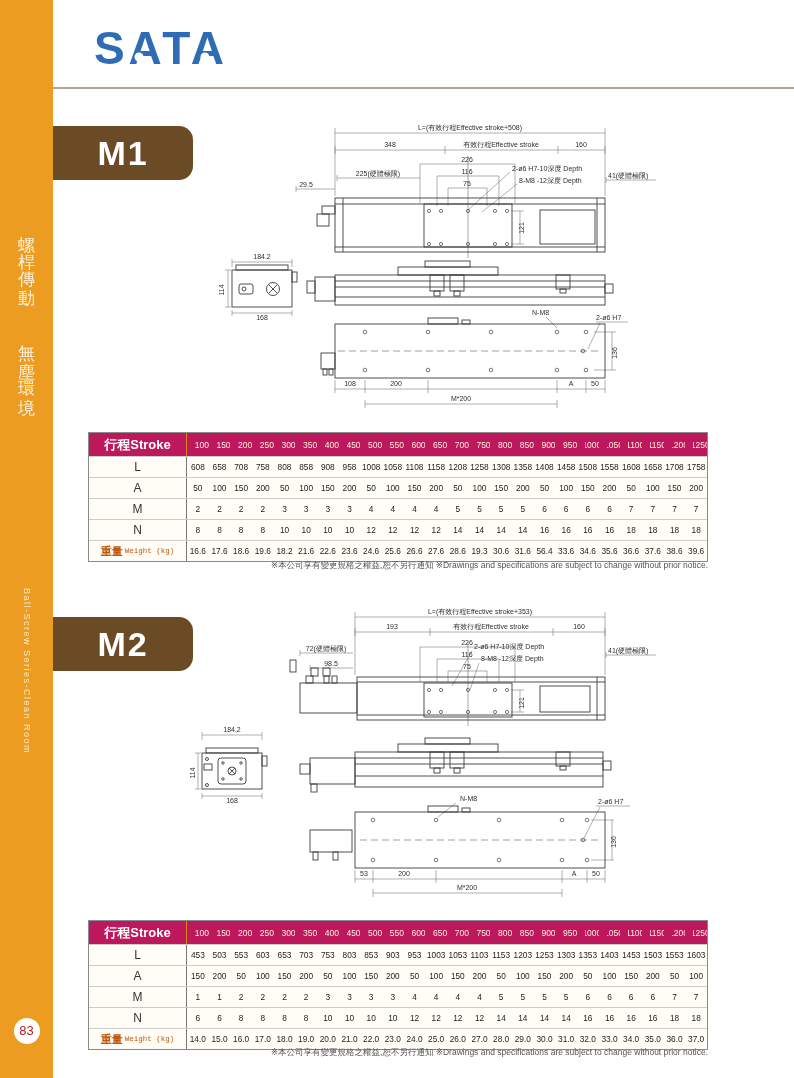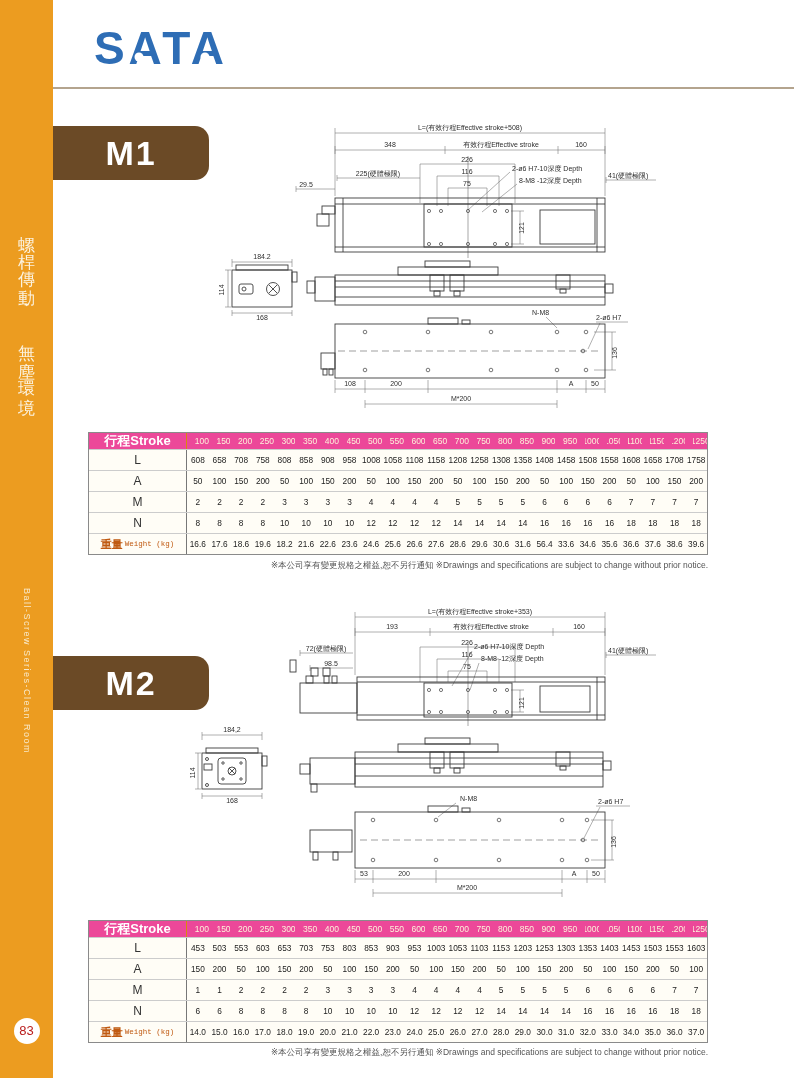--- a/index.html
+++ b/index.html
@@ -8,34 +8,34 @@
   .sidebar{position:absolute;left:0;top:0;width:53px;height:1078px;background:#EC9C20;}
   .side-cn{position:absolute;top:222px;left:50%;transform:translateX(-50%);
            writing-mode:vertical-rl;text-orientation:upright;color:#FBF2DF;
            font-size:17px;letter-spacing:18px;white-space:nowrap;}
   .side-en{position:absolute;top:588px;left:50%;transform:translateX(-50%);
            writing-mode:vertical-rl;color:#F8E9C9;font-size:9px;letter-spacing:1.5px;white-space:nowrap;}
   .page-num{position:absolute;left:50%;transform:translateX(-50%);top:1018px;width:26px;height:26px;
             border-radius:50%;background:#fff;color:#b91c1c;font-size:13px;line-height:26px;text-align:center;}
   .logo{position:absolute;left:90px;top:18px;}
   .divider{position:absolute;left:53px;top:87px;width:741px;height:2px;background:#B4A48E;}
-  .badge{position:absolute;left:53px;width:156px;height:54px;background:#6B4A26;
+  .badge{position:absolute;left:53px;width:140px;height:54px;background:#6B4A26;
          border-radius:0 14px 14px 0;color:#fff;display:flex;align-items:center;justify-content:center;
          font-size:34px;font-weight:bold;letter-spacing:2px;}
-  #badge-m1{top:126px;} #badge-m2{top:656px;}
+  #badge-m1{top:126px;} #badge-m2{top:617px;}
   .drawing{position:absolute;left:0;width:794px;}
   svg text{fill:#2e2e2e;font-size:7px;text-anchor:middle;font-family:"Liberation Sans","DejaVu Sans",sans-serif;}
   svg .ta-s{text-anchor:start;}
   .bl{stroke:#3d3d3d;stroke-width:.9;fill:none;}
   .dl{stroke:#707070;stroke-width:.55;fill:none;}
   .holes{stroke:#3d3d3d;stroke-width:.7;fill:none;}
   .spec-table{position:absolute;left:88px;width:620px;background:#FFFDF6;border:1px solid #8a8a8a;box-sizing:border-box;}
   #table-m1{top:432px;} #table-m2{top:920px;}
   .trow{display:grid;grid-template-columns:98px repeat(24,1fr);height:20px;border-top:1px solid #ccc;}
-  .trow.thead{height:16px;background:#ec4899;border-top:none;gap:8px;}
+  .trow.thead{height:23px;background:#be185d;border-top:none;gap:8px;}
   .tlabel{display:flex;align-items:center;justify-content:center;font-size:12px;color:#333;
           border-right:1px solid #777;overflow:hidden;white-space:nowrap;}
   .thead .tlabel{color:#fff;font-size:13px;font-weight:bold;border-right:1px solid #D8890F;}
   .tcell{display:flex;align-items:center;justify-content:center;font-size:8.3px;color:#222;overflow:hidden;}
   .thead .tcell{color:#FDF1DA;font-size:8.5px;}
   .tlabel.accent{color:#C05A12;font-size:11px;font-weight:bold;font-family:Liberation Mono, monospace;}
   .accent .sub{font-size:7.5px;margin-left:2px;font-weight:normal;}
   .note{position:absolute;left:88px;width:620px;text-align:right;font-size:8.5px;color:#555;}
   #note-m1{top:560px;} #note-m2{top:1047px;}
 </style>
@@ -446,21 +446,21 @@
       <div class="tcell">19.6</div>
       <div class="tcell">18.2</div>
       <div class="tcell">21.6</div>
       <div class="tcell">22.6</div>
       <div class="tcell">23.6</div>
       <div class="tcell">24.6</div>
       <div class="tcell">25.6</div>
       <div class="tcell">26.6</div>
       <div class="tcell">27.6</div>
       <div class="tcell">28.6</div>
-      <div class="tcell">29.6</div>
+      <div class="tcell">19.3</div>
       <div class="tcell">30.6</div>
       <div class="tcell">31.6</div>
       <div class="tcell">56.4</div>
       <div class="tcell">33.6</div>
       <div class="tcell">34.6</div>
       <div class="tcell">35.6</div>
       <div class="tcell">36.6</div>
       <div class="tcell">37.6</div>
       <div class="tcell">38.6</div>
       <div class="tcell">39.6</div>

